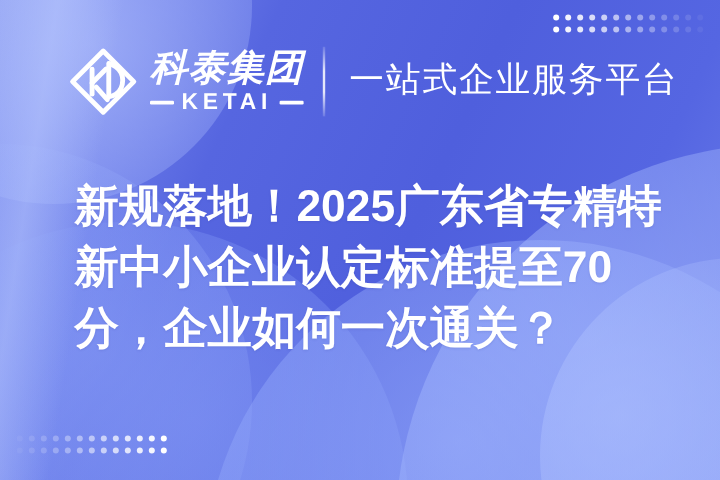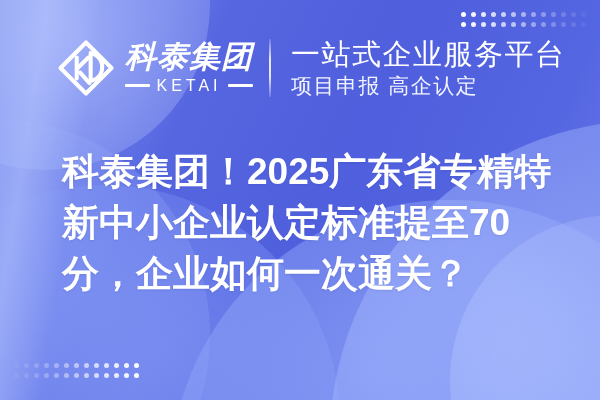--- a/index.html
+++ b/index.html
@@ -145,23 +145,23 @@
   }
   .logo-dash {
     flex: 1 1 auto;
     height: 3px;
     background: #ffffff;
     min-width: 14px;
     border-radius: 1px;
   }
   #logo-en {
     color: #ffffff;
-    font-size: 16px;
+    font-size: 19px;
     line-height: 20px;
-    font-weight: 400;
+    font-weight: 700;
     letter-spacing: 4px;
     white-space: nowrap;
   }
 
   #header-divider {
     width: 2px;
     height: 58px;
     margin: 0 20px 0 16px;
     background: linear-gradient(180deg, rgba(255,255,255,0.15), rgba(255,255,255,0.85) 35%, rgba(255,255,255,0.85) 65%, rgba(255,255,255,0.15));
     flex: 0 0 2px;
@@ -302,20 +302,19 @@
           <span id="logo-en">KETAI</span>
           <span class="logo-dash"></span>
         </div>
       </div>
     </div>
 
     <div id="header-divider"></div>
 
     <div id="slogan-block">
       <div id="slogan-main">一站式企业服务平台</div>
-      <div id="slogan-sub">项目申报 高企认定</div>
     </div>
 
   </div>
 
-  <div id="headline">科泰集团！2025广东省专精特新中小企业认定标准提至70分，企业如何一次通关？</div>
+  <div id="headline">新规落地！2025广东省专精特新中小企业认定标准提至70分，企业如何一次通关？</div>
 
 </div>
 
 </body></html>

